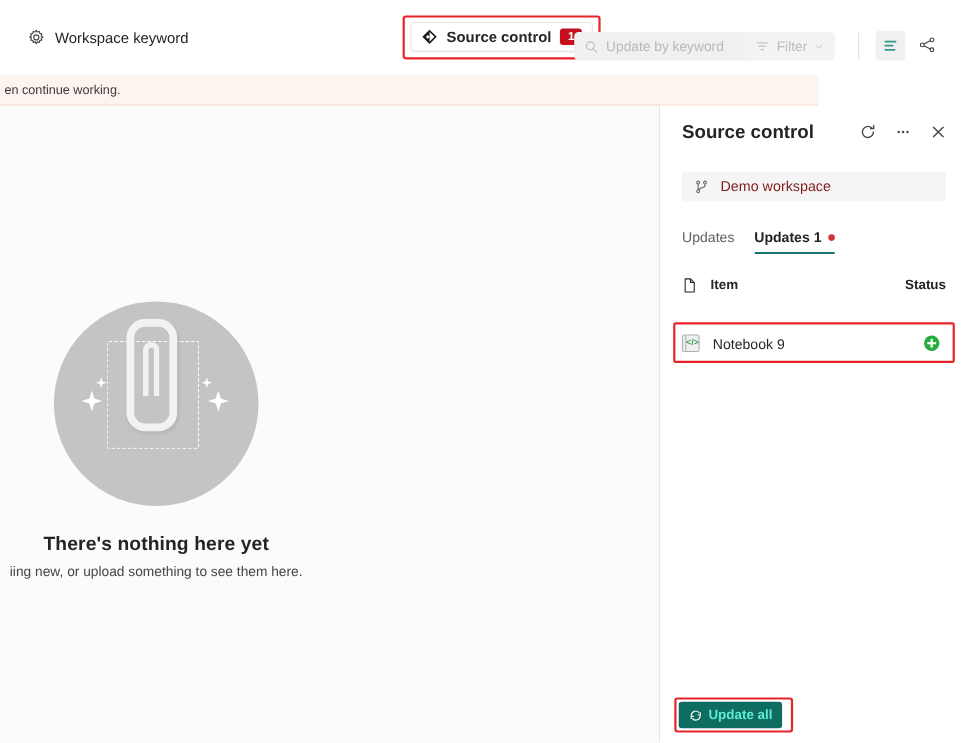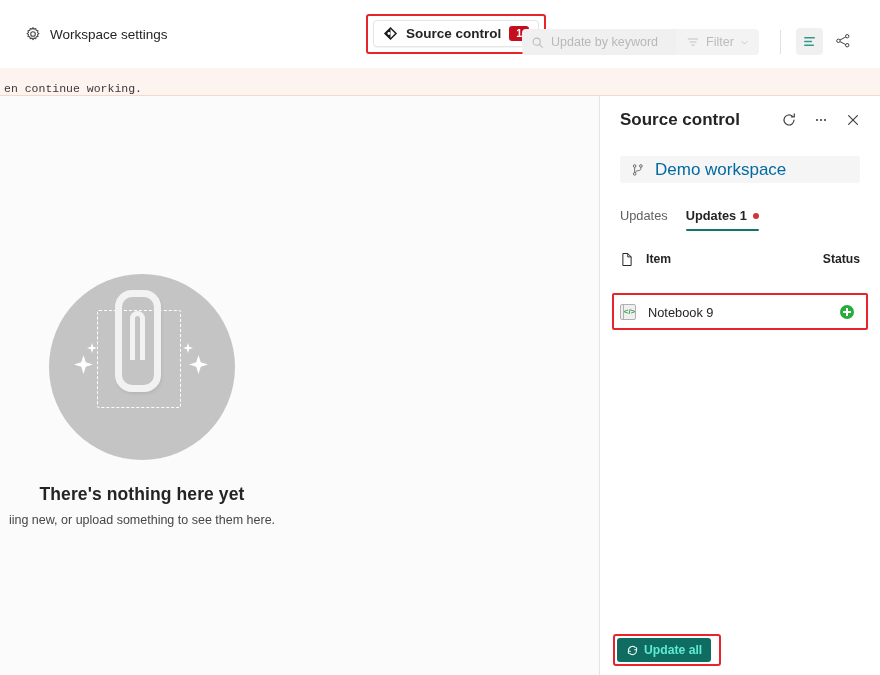--- a/index.html
+++ b/index.html
@@ -135,26 +135,25 @@
     display: flex;
     align-items: center;
     justify-content: center;
     cursor: pointer;
   }
 
   
   .banner {
     position: absolute;
     left: 0; top: 68px;
-    width: 880px; height: 27px;
+    width: 744px; height: 27px;
     background: #fdf3ef;
     border-bottom: 1px solid #f3d9cd;
     display: flex;
-    align-items: flex-end;
-    font-family: Liberation Mono, monospace;
+    align-items: center;
   }
   .banner .txt {
     font-size: 11.5px;
     color: #3b3a39;
     margin-left: 4px;
     white-space: nowrap;
   }
 
   
   .content {
@@ -274,22 +273,22 @@
 
   .ws-row {
     margin: 12px 20px 0 20px;
     height: 27px;
     background: #f5f5f5;
     border-radius: 3px;
     display: flex;
     align-items: center;
     gap: 10px;
     padding: 0 11px;
-    font-size: 17px;
-    color: #0369a1;
+    font-size: 13px;
+    color: #7f1d1d;
     cursor: pointer;
   }
 
   .tabs {
     margin: 20px 20px 0 20px;
     display: flex;
     align-items: flex-end;
     gap: 18px;
     height: 28px;
   }
@@ -435,21 +434,21 @@
 
   <div class="toolbar">
 
     <div class="ws-settings">
       <span>
         <svg width="16" height="16" viewBox="0 0 16 16" fill="none" stroke="#4a4a4a" stroke-width="1.1">
           <circle cx="8" cy="8" r="2.3"></circle>
           <path d="M8 1.6l1 1.5 1.8-.5.4 1.8 1.8.4-.5 1.8 1.5 1-1.5 1 .5 1.8-1.8.4-.4 1.8-1.8-.5-1 1.5-1-1.5-1.8.5-.4-1.8-1.8-.4.5-1.8-1.5-1 1.5-1-.5-1.8 1.8-.4.4-1.8 1.8.5z" stroke-linejoin="round"></path>
         </svg>
       </span>
-      <span class="lbl">Workspace settings</span>
+      <span class="lbl">Workspace keyword</span>
     </div>
 
     <div class="toolbar-center">
       <div class="src-highlight">
         <div class="src-btn">
           <span>
             <svg width="15" height="15" viewBox="0 0 16 16">
               <path d="M8 1 L15 8 L8 15 L1 8 Z" fill="#1b1b1b"></path>
               <path d="M8 3.2 L12.8 8 L8 12.8 Z" fill="#ffffff"></path>
               <circle cx="6.3" cy="8" r="1.5" fill="#ffffff"></circle>

